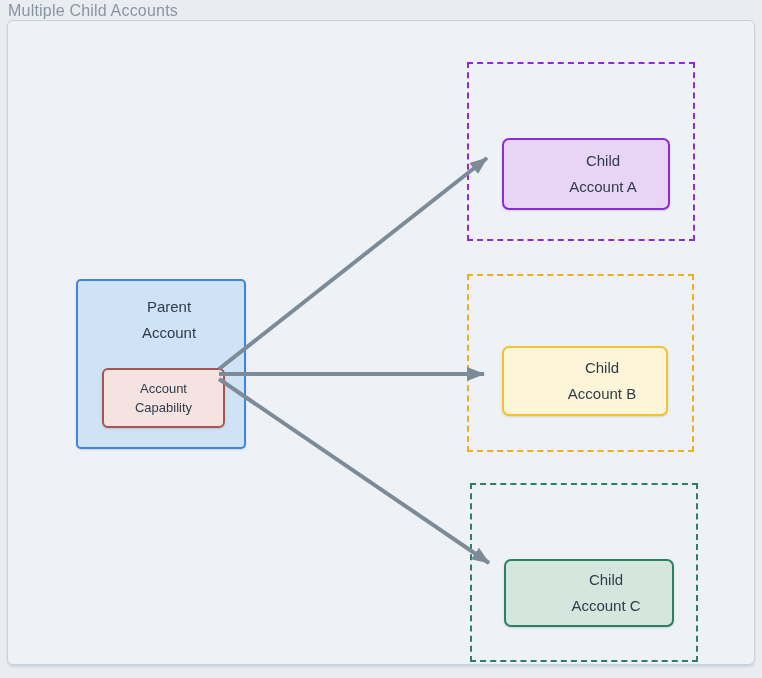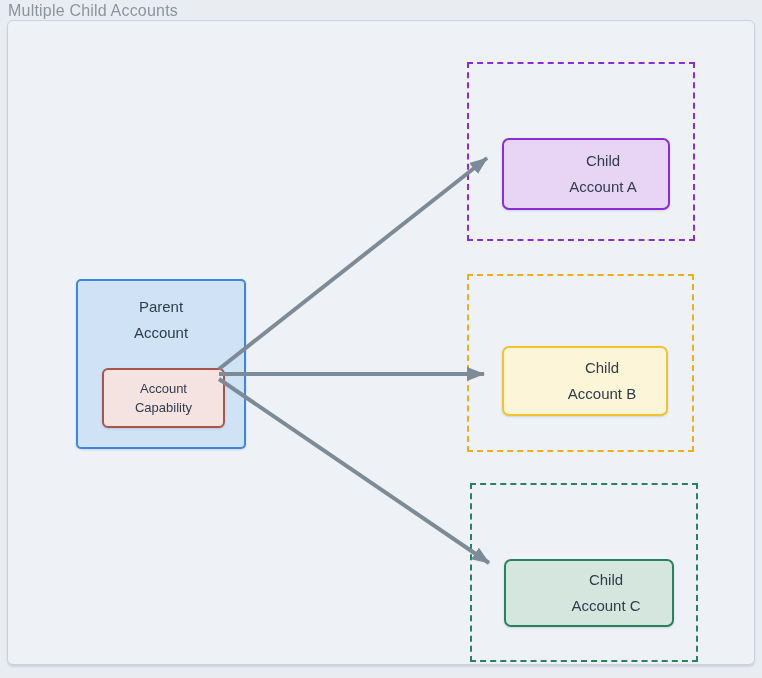--- a/index.html
+++ b/index.html
@@ -54,20 +54,21 @@
     position: absolute;
     left: 0;
     top: 13px;
     width: 100%;
     text-align: center;
     font-size: 15px;
     font-weight: 500;
     line-height: 26px;
     color: var(--node-text);
     white-space: pre-line;
+    padding-left: 8px;
   }
   .capability-node {
     position: absolute;
     left: 24px;
     top: 87px;
     width: 123px;
     height: 60px;
     box-sizing: border-box;
     background: var(--capability-fill);
     border: 2px solid var(--capability-border);

